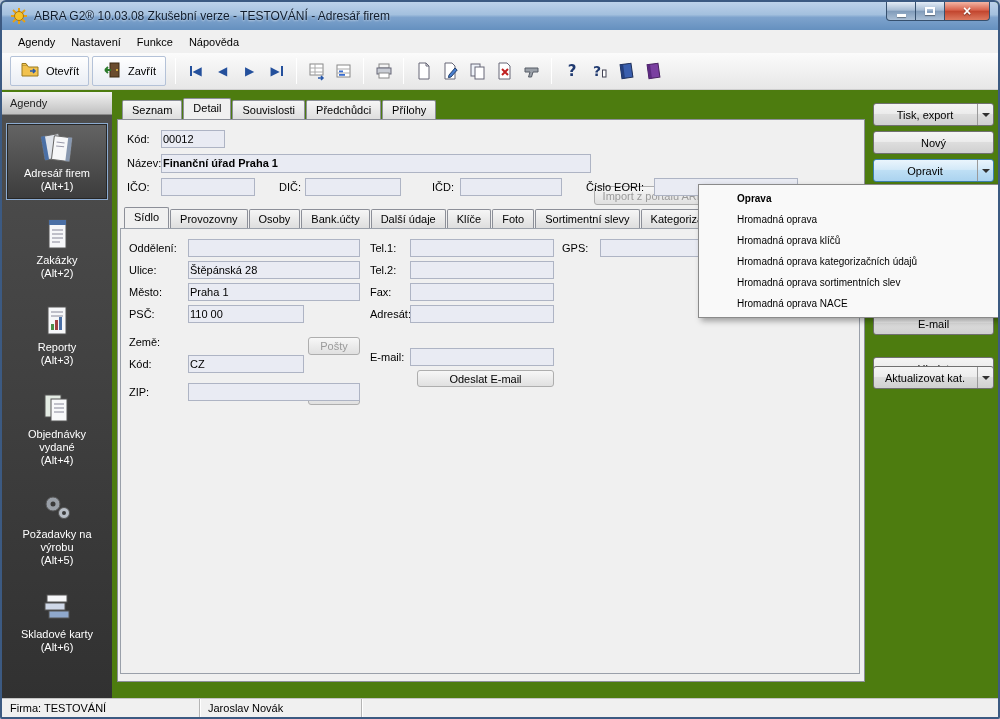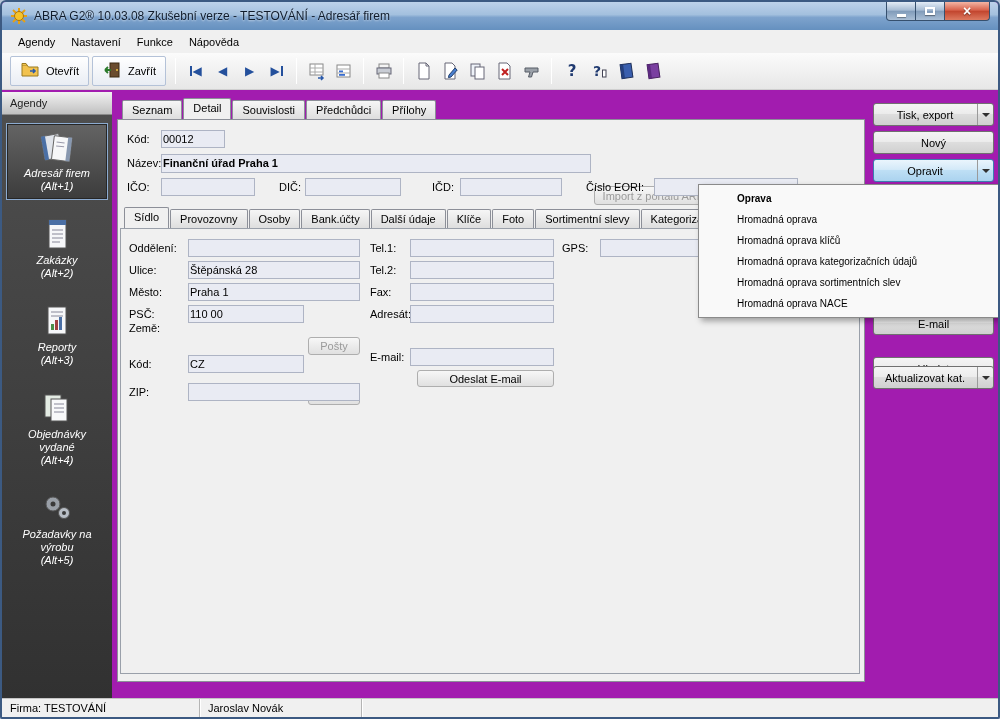--- a/index.html
+++ b/index.html
@@ -1,18 +1,18 @@
 <!DOCTYPE html>
 <html><head>
 <meta charset="utf-8">
 <style>
   * { margin:0; padding:0; box-sizing:border-box; }
   body { background:#b8c6d8; font-family:"Liberation Sans","DejaVu Sans",sans-serif; }
   .window { position:relative; width:1000px; height:719px; font-size:11px; color:#000;
-            background:#a21caf; border:2px solid #3c5a82; border-radius:6px 6px 2px 2px; overflow:hidden; }
+            background:#4d7c0f; border:2px solid #3c5a82; border-radius:6px 6px 2px 2px; overflow:hidden; }
 
   
   .titlebar { position:absolute; left:0; top:0; right:0; height:28px;
               background:linear-gradient(#bdd2ea 0%,#a3c0de 45%,#7ea3cd 55%,#6590bf 100%);
               display:flex; align-items:center; padding:0 8px; }
   .app-icon { width:18px; height:18px; margin-right:6px; flex:0 0 auto; }
   .title-text { font-size:12px; color:#101c2c; text-shadow:0 1px 2px rgba(255,255,255,.55); white-space:nowrap; }
   .win-controls { position:absolute; right:8px; top:0; display:flex; }
   .wbtn { height:19px; border:1px solid #36506e; border-top:none; display:flex; align-items:center; justify-content:center;
           background:linear-gradient(#e3ecf6,#a7bcd4 45%,#819cba 52%,#aabfd6); color:#fff; cursor:default; }
@@ -38,21 +38,21 @@
   .tsep { width:1px; height:26px; background:#bdbdbd; border-right:1px solid #fff; margin:0 6px; flex:0 0 auto; }
   .tico { width:27px; height:27px; display:flex; align-items:center; justify-content:center; flex:0 0 auto; }
   .nav { color:#24509c; font-size:12px; display:flex; align-items:center; justify-content:center; gap:1px; }
   .navbar { display:inline-block; width:2px; height:10px; background:#24509c; }
 
   
   .sidebar { position:absolute; left:0; top:90px; width:110px; bottom:19px;
              background:linear-gradient(180deg,#4f4f4f,#313131); }
   .side-header { height:23px; background:linear-gradient(#f2f2f2,#c0c0c0); border-bottom:1px solid #8a8a8a;
                  color:#222; display:flex; align-items:center; padding-left:8px; }
-  .side-items { padding-top:8px; display:flex; flex-direction:column; gap:10px; align-items:center;font-style:italic; }
+  .side-items { padding-top:8px; display:flex; flex-direction:column; gap:10px; align-items:center; }
   .side-item { width:102px; padding:5px 2px 6px; display:flex; flex-direction:column; align-items:center;
                color:#fff; text-align:center; line-height:13px; border:1px solid transparent; }
   .side-item.selected { border:1px solid #8cabd0; background:linear-gradient(#646464,#3c3c3c);
                         box-shadow:inset 0 0 0 1px #262626; }
   .sicon { width:40px; height:36px; margin-bottom:2px; }
 
   
   .tabstrip { position:absolute; left:120px; top:97px; height:20px; display:flex; align-items:flex-end; z-index:3; }
   .tab { height:19px; padding:3px 9px 0; border:1px solid #8c8f98; border-bottom:none; border-radius:2px 2px 0 0;
          background:linear-gradient(#f6f6f6,#dedede); margin-right:1px; white-space:nowrap; }
@@ -314,20 +314,31 @@
           <svg viewBox="0 0 40 36" width="40" height="36">
             <circle cx="16" cy="14" r="7" fill="#9aa0a8" stroke="#555"></circle>
             <circle cx="16" cy="14" r="2.5" fill="#3a3a3a"></circle>
             <circle cx="27" cy="23" r="5.5" fill="#b8bec6" stroke="#555"></circle>
             <circle cx="27" cy="23" r="2" fill="#3a3a3a"></circle>
           </svg>
         </span>
         <span>Požadavky na výrobu</span>
         <span>(Alt+5)</span>
       </div>
+      <div class="side-item">
+        <span class="sicon">
+          <svg viewBox="0 0 40 36" width="40" height="36">
+            <rect x="10" y="5" width="20" height="7" fill="#f6f7f9" stroke="#555"></rect>
+            <rect x="8" y="13" width="20" height="7" fill="#cfd8e8" stroke="#555"></rect>
+            <rect x="12" y="21" width="20" height="7" fill="#8fa8cc" stroke="#555"></rect>
+          </svg>
+        </span>
+        <span>Skladové karty</span>
+        <span>(Alt+6)</span>
+      </div>
     </div>
   </div>
 
   <div class="tabstrip">
     <div class="tab">Seznam</div>
     <div class="tab active">Detail</div>
     <div class="tab">Souvislosti</div>
     <div class="tab">Předchůdci</div>
     <div class="tab">Přílohy</div>
   </div>
@@ -364,21 +375,21 @@
 
   <span class="lbl" style="left:127px;top:237px">Oddělení:</span>
   <div class="fld" style="left:186px;top:237px;width:172px"></div>
   <span class="lbl" style="left:127px;top:259px">Ulice:</span>
   <div class="fld" style="left:186px;top:259px;width:172px">Štěpánská 28</div>
   <span class="lbl" style="left:127px;top:281px">Město:</span>
   <div class="fld" style="left:186px;top:281px;width:172px">Praha 1</div>
   <span class="lbl" style="left:127px;top:303px">PSČ:</span>
   <div class="fld" style="left:186px;top:303px;width:116px">110 00</div>
   <div class="sbtn disabled" style="left:306px;top:303px;width:52px">Pošty</div>
-  <span class="lbl" style="left:127px;top:317px">Země:</span>
+  <span class="lbl" style="left:127px;top:331px">Země:</span>
   <span class="lbl" style="left:127px;top:353px">Kód:</span>
   <div class="fld" style="left:186px;top:353px;width:116px">CZ</div>
   <div class="sbtn disabled" style="left:306px;top:353px;width:52px">Země</div>
   <span class="lbl" style="left:127px;top:381px">ZIP:</span>
   <div class="fld" style="left:186px;top:381px;width:172px"></div>
 
   <span class="lbl" style="left:368px;top:237px">Tel.1:</span>
   <div class="fld" style="left:408px;top:237px;width:144px"></div>
   <span class="lbl" style="left:368px;top:259px">Tel.2:</span>
   <div class="fld" style="left:408px;top:259px;width:144px"></div>

